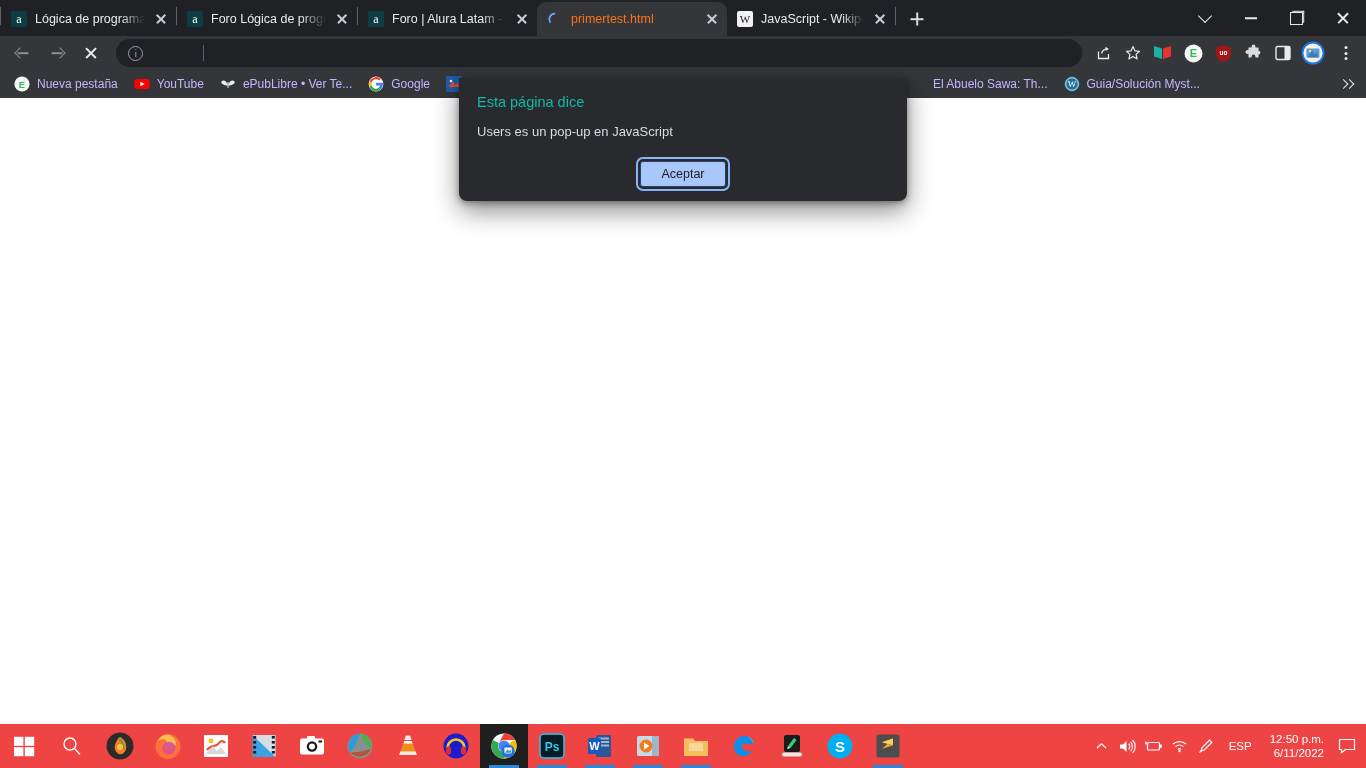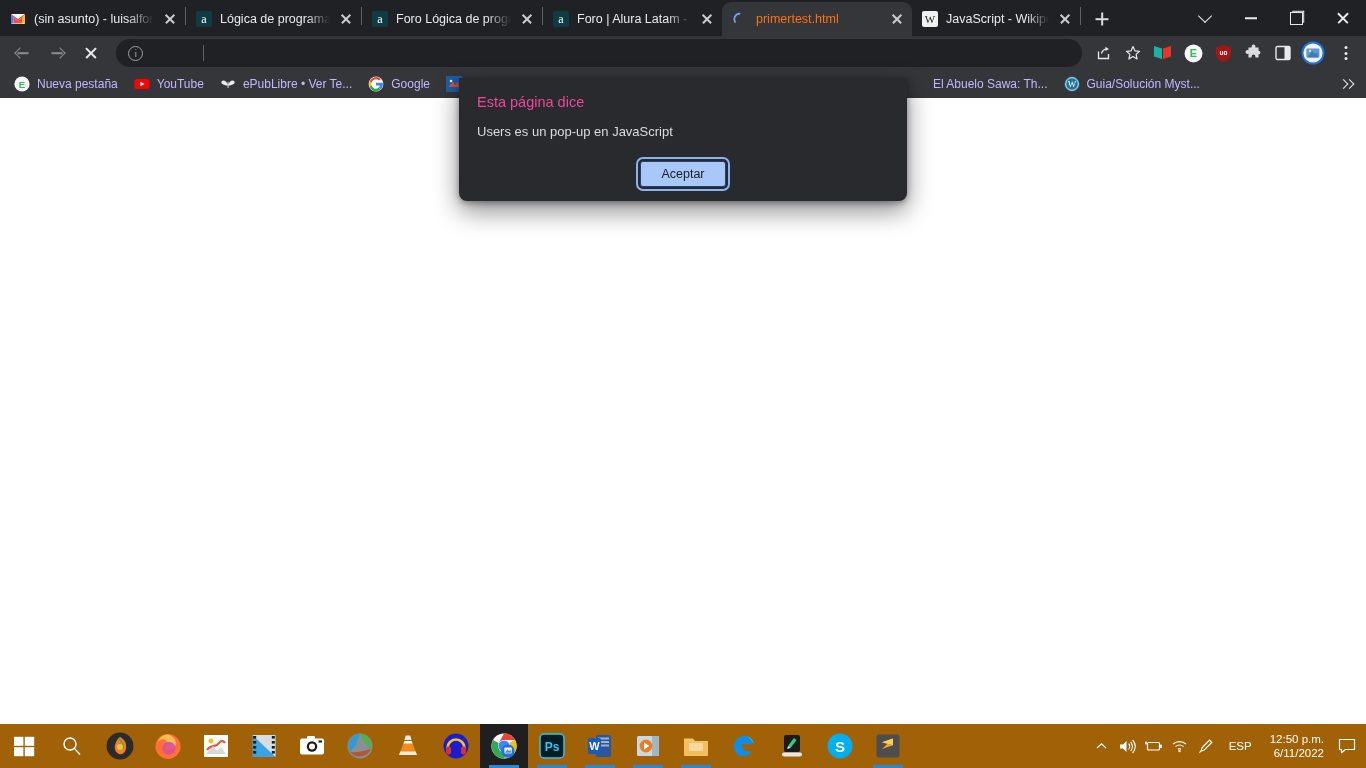--- a/index.html
+++ b/index.html
@@ -120,32 +120,32 @@
   
   .viewport { position:absolute; left:0; top:98px; width:1366px; height:626px; background:#ffffff; }
 
   
   .dialog {
     position:absolute; left:459px; top:78px; width:448px;
     background:#292a2d; border-radius:0 0 8px 8px;
     box-shadow:0 10px 26px rgba(0,0,0,.45), 0 2px 6px rgba(0,0,0,.35);
     padding:16px 18px 14px 18px; z-index:50;
   }
-  .dialog .dtitle { font-size:14.5px; color:#ec4899; margin-bottom:14px; }
+  .dialog .dtitle { font-size:14.5px; color:#14b8a6; margin-bottom:14px; }
   .dialog .dmsg   { font-size:13px; color:#dadce0; margin-bottom:22px; }
   .dialog .drow   { display:flex; justify-content:center; }
   .btn-ok {
     font-family:"Liberation Sans", sans-serif;
     font-size:12.5px; color:#202124; background:#a8c7fa;
     border:1px solid #2a3f63; border-radius:3px;
     padding:5px 20px; outline:2px solid #8ab4f8; outline-offset:2px;
   }
 
   
-  .taskbar { position:absolute; left:0; top:724px; width:1366px; height:44px; background:#a16207; display:flex; align-items:center; }
+  .taskbar { position:absolute; left:0; top:724px; width:1366px; height:44px; background:#ef4444; display:flex; align-items:center; }
   .tk { width:48px; height:44px; position:relative; flex:0 0 48px; display:flex; align-items:center; justify-content:center; }
   .tk.active { background:#1f1f1f; }
   .tk .ind { position:absolute; bottom:0; left:9px; width:30px; height:3px; background:#2b88d8; }
   .tray { margin-left:auto; display:flex; align-items:center; height:44px; padding-right:4px; }
   .trayico { width:26px; height:44px; position:relative; display:flex; align-items:center; justify-content:center; }
   .lang { font-size:11.5px; color:#fff; padding:0 10px; }
   .clock { color:#fff; font-size:11.5px; line-height:14px; text-align:right; padding:0 8px; }
   .notif { width:30px; height:44px; display:flex; align-items:center; justify-content:center; }
 
   .tkimg { width:28px; height:28px; display:block; }
@@ -153,33 +153,20 @@
 </style>
 </head>
 <body>
 
 <div id="root">
 
   <div class="browser">
 
     <div class="tabstrip">
 
-      <div class="tab" style="width:185px">
-        <span class="favicon">
-          <svg width="16" height="16" viewBox="0 0 16 16">
-            <rect x="1" y="3" width="14" height="10" rx="1.2" fill="#fff"></rect>
-            <path d="M1 4.2 L8 9.2 L15 4.2 L15 3 L8 8 L1 3 Z" fill="#ea4335"></path>
-            <path d="M1 3.4 L1 12.6 L3.6 12.6 L3.6 6 Z" fill="#4285f4"></path>
-            <path d="M15 3.4 L15 12.6 L12.4 12.6 L12.4 6 Z" fill="#fbbc04"></path>
-            <path d="M3.6 6 L8 9.3 L12.4 6 L12.4 12.6 L3.6 12.6 Z" fill="#ea4335" opacity=".9"></path>
-          </svg>
-        </span>
-        <span class="ttl">(sin asunto) - luisalfon</span>
-        <span class="tclose"></span>
-      </div>
       <span class="tab-sep"></span>
 
       <div class="tab" style="width:175px">
         <span class="favicon">
           <svg width="16" height="16" viewBox="0 0 16 16">
             <rect width="16" height="16" rx="2" fill="#0d3d43"></rect>
             <text x="8" y="12.3" font-family="Liberation Serif, serif" font-size="12" fill="#fff" text-anchor="middle">a</text>
           </svg>
         </span>
         <span class="ttl">Lógica de programaci</span>

